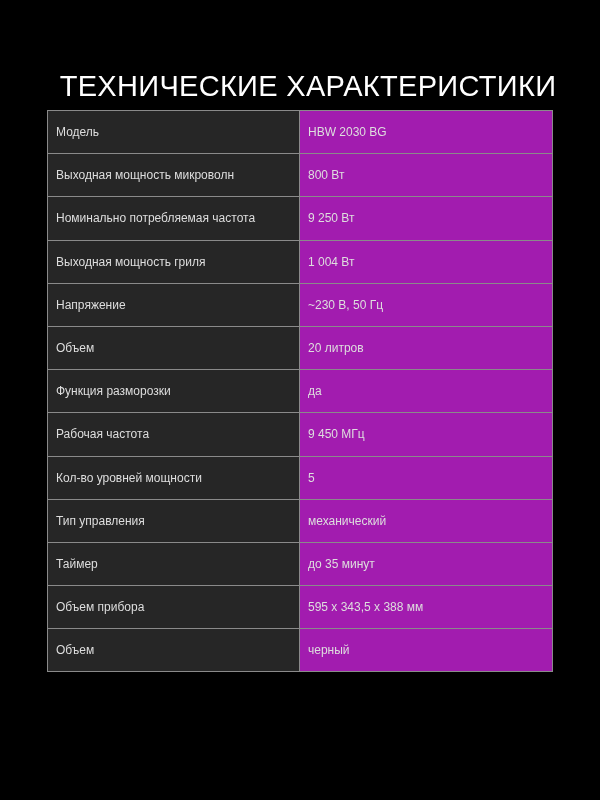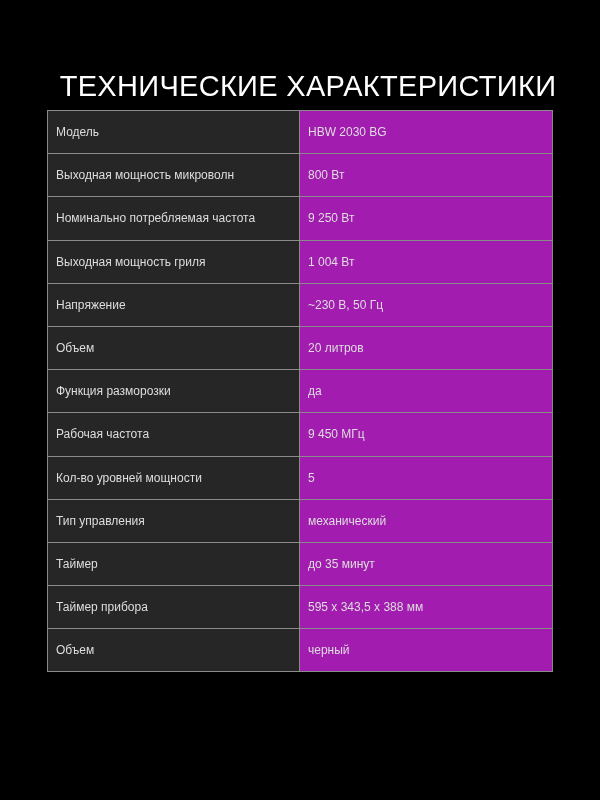--- a/index.html
+++ b/index.html
@@ -102,21 +102,21 @@
     </tr>
     <tr>
       <td class="label-cell">Тип управления</td>
       <td class="value-cell">механический</td>
     </tr>
     <tr>
       <td class="label-cell">Таймер</td>
       <td class="value-cell">до 35 минут</td>
     </tr>
     <tr>
-      <td class="label-cell">Таймер прибора</td>
+      <td class="label-cell">Объем прибора</td>
       <td class="value-cell">595 x 343,5 x 388 мм</td>
     </tr>
     <tr>
       <td class="label-cell">Объем</td>
       <td class="value-cell">черный</td>
     </tr>
   </tbody>
 </table>
 
 </body></html>

